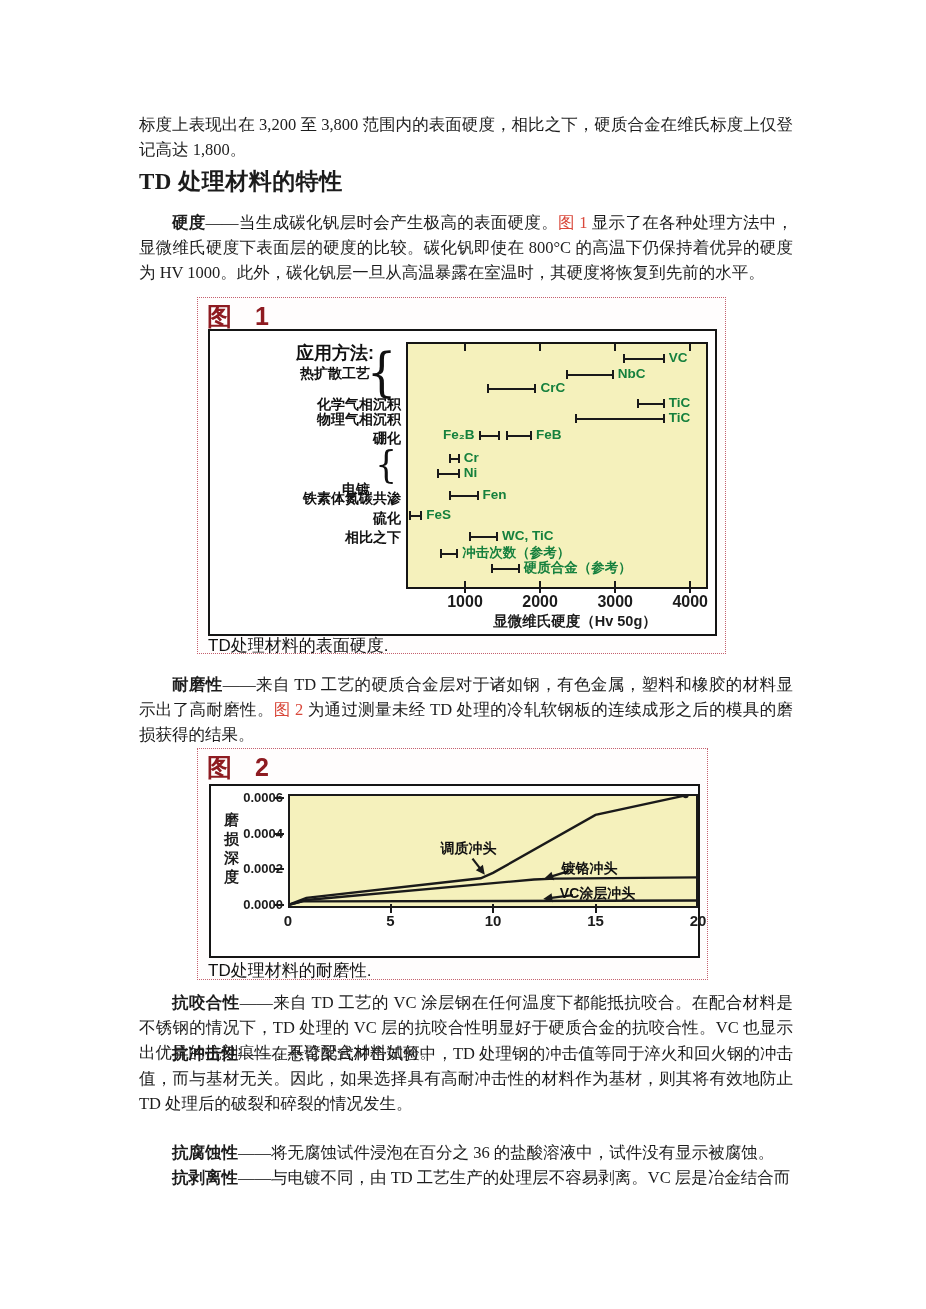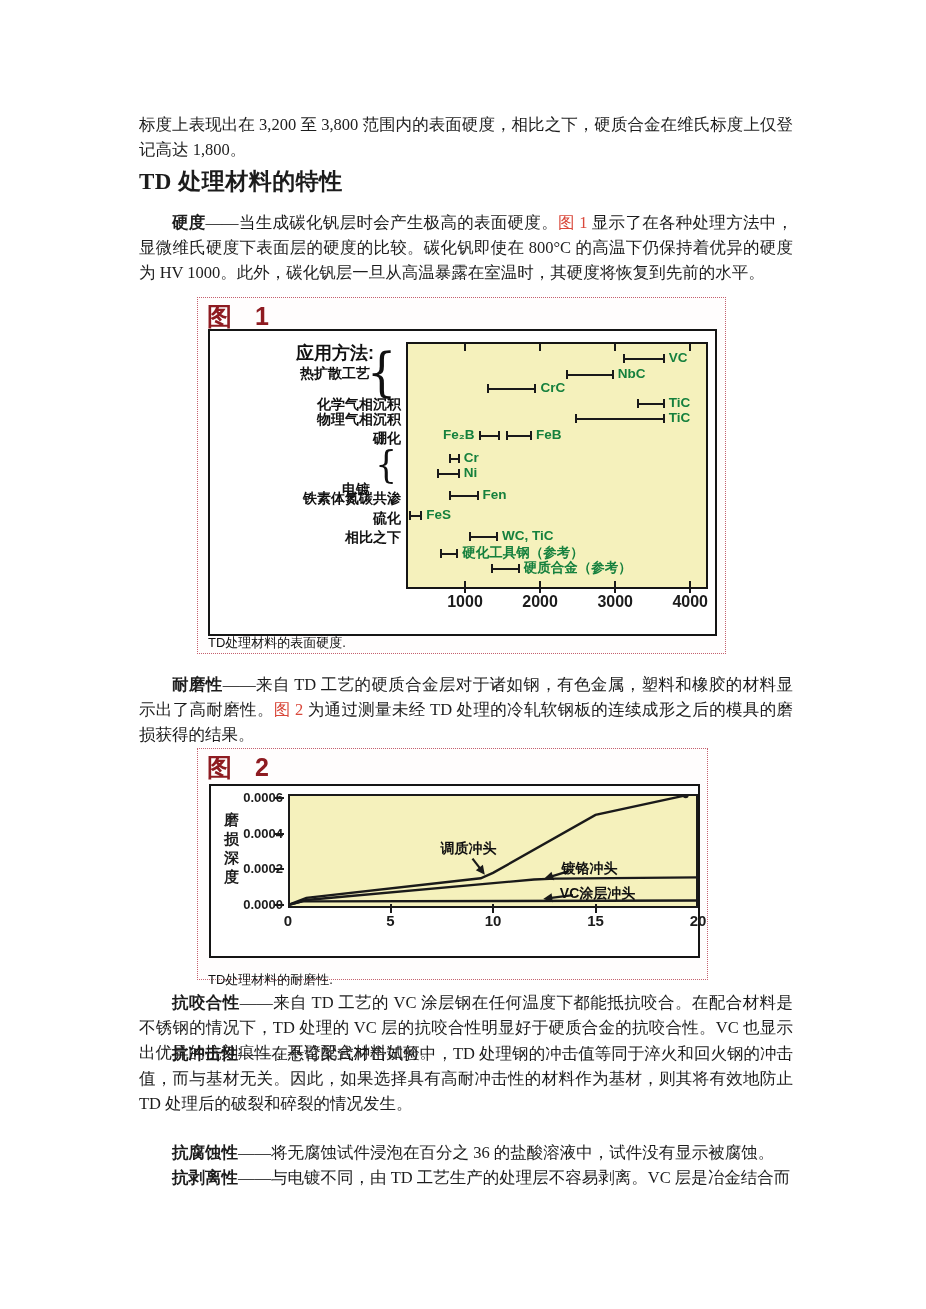--- a/index.html
+++ b/index.html
@@ -22,23 +22,23 @@
   .figure{position:absolute;background:#fffdfd;border:1px dotted var(--dot);box-sizing:border-box;}
   #fig1{left:197px;top:297px;width:529px;height:357px;}
   #fig2{left:197px;top:748px;width:511px;height:232px;}
   .figlabel{position:absolute;left:9px;top:2px;
             font-family:"Liberation Sans","DejaVu Sans",sans-serif;font-weight:bold;
             font-size:25px;color:var(--figlabel);letter-spacing:8px;}
   .chartbox{position:absolute;border:2px solid #151515;background:#fff;}
   #f1-box{left:10px;top:31px;width:505px;height:303px;}
   #f2-box{left:11px;top:35px;width:487px;height:170px;}
   .caption{position:absolute;left:10px;font-family:"Liberation Sans","DejaVu Sans",sans-serif;
-           font-size:13px;color:#111;}
+           font-size:17px;color:#111;}
   #fig1 .caption{top:336px;}
-  #fig2 .caption{top:210px;margin-top:12px;}
+  #fig2 .caption{top:210px;}
 
   
   #f1-plot{position:absolute;left:196px;top:11px;width:302px;height:247px;
            box-sizing:border-box;border:2px solid #151515;background:var(--plotbg);}
   #f1-methods{position:absolute;left:0;top:2px;width:196px;height:247px;}
   .mlabel{position:absolute;white-space:nowrap;font-family:"Liberation Sans","DejaVu Sans",sans-serif;
           font-weight:bold;font-size:14px;color:#111;}
   .brace{position:absolute;color:#111;font-family:"DejaVu Serif",serif;line-height:.92;
          transform:scaleX(.9);}
   .rbar{position:absolute;height:9px;}
@@ -166,32 +166,33 @@
             <div class="cap" style="left: 0px;"></div>
             <div class="cap" style="right: 0px;"></div>
             <div class="mid"></div>
           </div>
           <span class="barlab" style="top: 183px; left: 94.1px;">WC, TiC</span>
           <div class="rbar" style="left: 32.3px; top: 205px; width: 18px;">
             <div class="cap" style="left: 0px;"></div>
             <div class="cap" style="right: 0px;"></div>
             <div class="mid"></div>
           </div>
-          <span class="barlab" style="top: 200px; left: 54.3px;">硬化工具钢（参考）</span>
+          <span class="barlab" style="top: 200px; left: 54.3px;">冲击次数（参考）</span>
           <div class="rbar" style="left: 83.3px; top: 220px; width: 28.5px;">
             <div class="cap" style="left: 0px;"></div>
             <div class="cap" style="right: 0px;"></div>
             <div class="mid"></div>
           </div>
           <span class="barlab" style="top: 215px; left: 115.8px;">硬质合金（参考）</span>
           <div class="tickv" style="left: 56px; top: 0px; height: 7px;"></div>
           <div class="tickv" style="left: 131.1px; top: 0px; height: 7px;"></div>
           <div class="tickv" style="left: 206.2px; top: 0px; height: 7px;"></div>
           <div class="tickv" style="left: 281.2px; top: 0px; height: 7px;"></div>
         </div>
+      <div id="f1-xlabel">显微维氏硬度（Hv 50g）</div>
     <div class="tickv" style="left: 254px; top: 250px; height: 12px;"></div>
         <div class="xlab1" style="left: 225px;">1000</div>
         <div class="tickv" style="left: 329.1px; top: 250px; height: 12px;"></div>
         <div class="xlab1" style="left: 300.1px;">2000</div>
         <div class="tickv" style="left: 404.2px; top: 250px; height: 12px;"></div>
         <div class="xlab1" style="left: 375.2px;">3000</div>
         <div class="tickv" style="left: 479.2px; top: 250px; height: 12px;"></div>
         <div class="xlab1" style="left: 450.2px;">4000</div>
       </div>
     <div class="caption">TD处理材料的表面硬度.</div>

